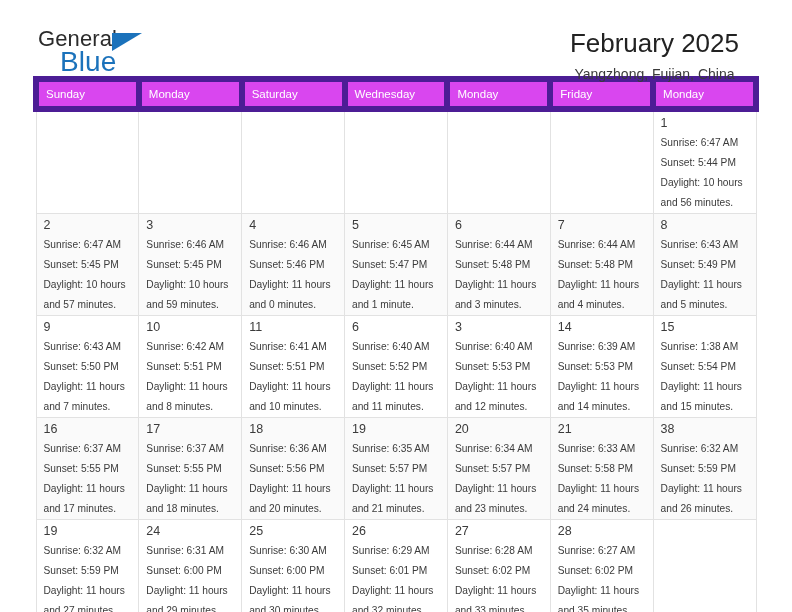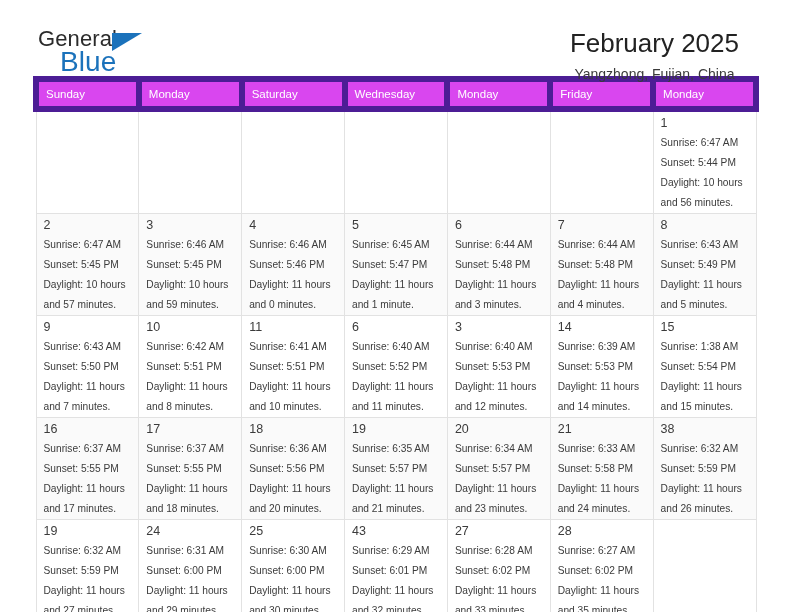--- a/index.html
+++ b/index.html
@@ -403,21 +403,21 @@
         <td>
             <div class="cell-inner">
               <div class="daynum">25</div>
               <div class="detail">Sunrise: 6:30 AM
 Sunset: 6:00 PM
 Daylight: 11 hours and 30 minutes.</div>
             </div>
           </td>
         <td>
             <div class="cell-inner">
-              <div class="daynum">43</div>
+              <div class="daynum">26</div>
               <div class="detail">Sunrise: 6:29 AM
 Sunset: 6:01 PM
 Daylight: 11 hours and 32 minutes.</div>
             </div>
           </td>
         <td>
             <div class="cell-inner">
               <div class="daynum">27</div>
               <div class="detail">Sunrise: 6:28 AM
 Sunset: 6:02 PM

